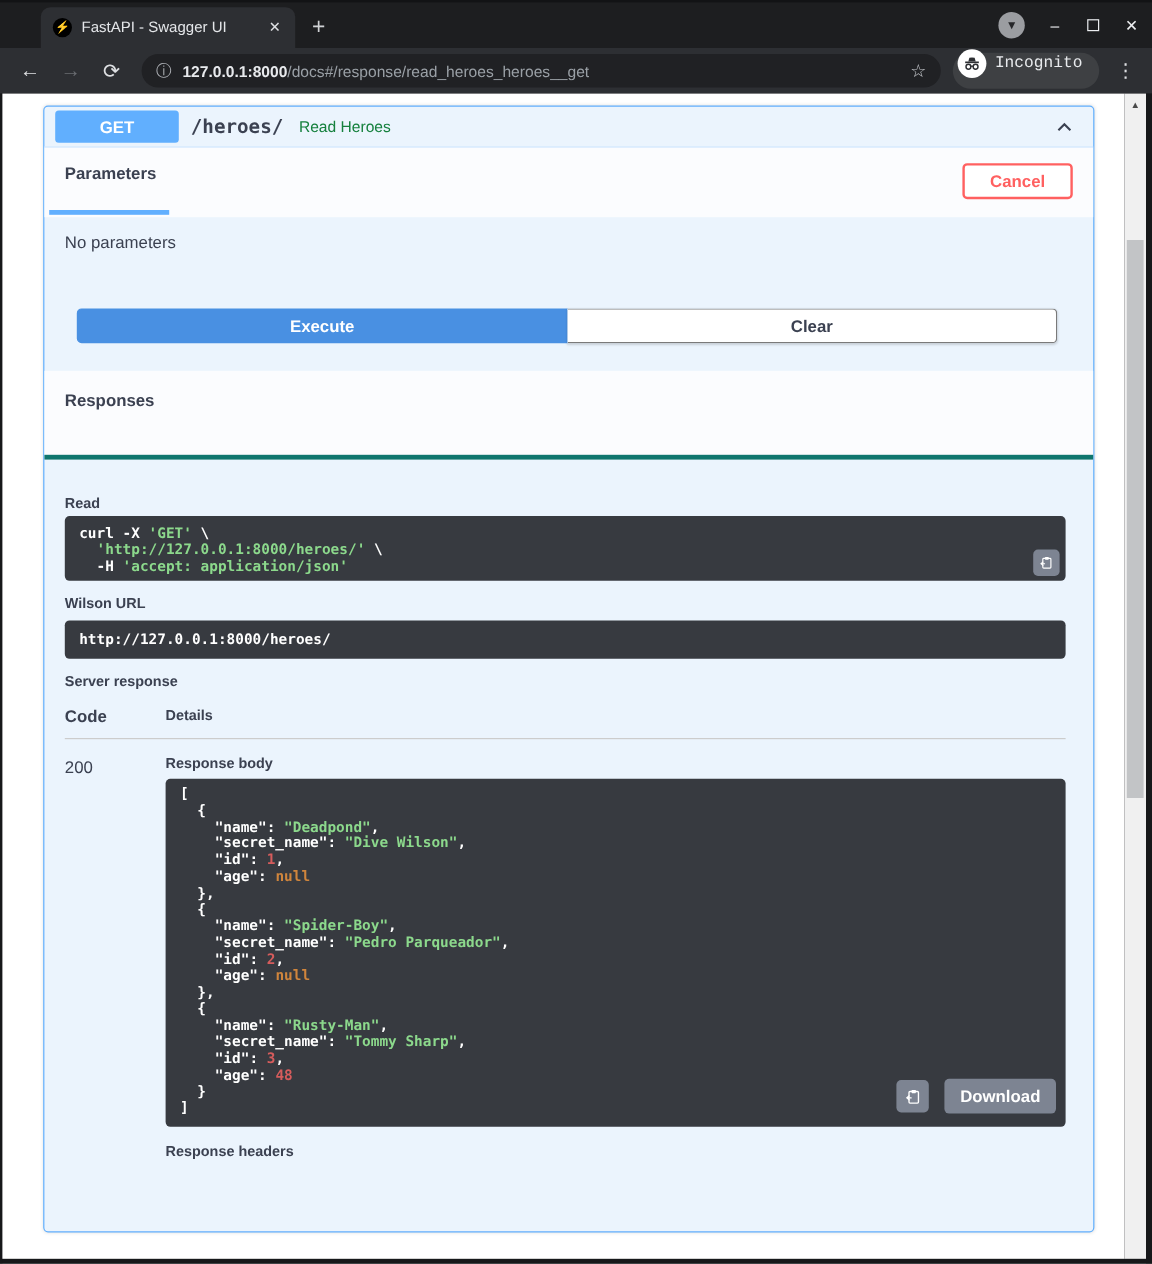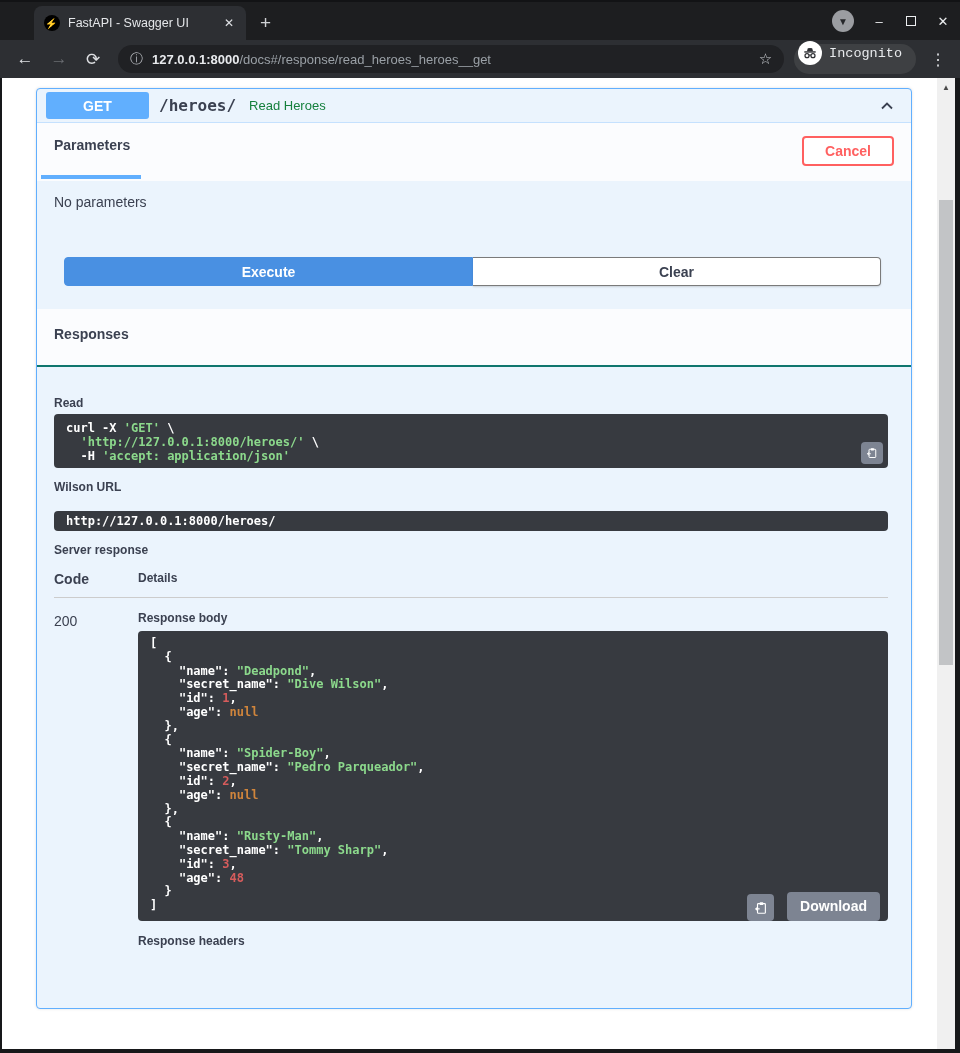--- a/index.html
+++ b/index.html
@@ -69,41 +69,41 @@
   .params-title{font-size:14px;font-weight:bold;color:#3b4151;}
   .tab-underline{position:absolute;left:-13px;bottom:-25px;width:100px;height:4px;background:var(--method-get);}
   .cancel-btn{margin-left:auto;border:2px solid var(--cancel-red);color:var(--cancel-red);background:#fff;
        font-weight:bold;font-size:14px;border-radius:4px;padding:5px 21px;margin-top:0px;}
   .params-body{height:66px;padding:13px 17px 0 17px;font-size:14px;color:#3b4151;}
   .execute-section{height:62px;padding:10px 30px 0 27px;display:flex;}
   .execute-btn{flex:1;height:29px;background:var(--execute-blue);color:#fff;font-weight:bold;font-size:14px;
        border:1px solid var(--execute-blue);border-radius:4px 0 0 4px;display:flex;align-items:center;justify-content:center;}
   .clear-btn{flex:1;height:29px;background:#fff;color:#3b4151;font-weight:bold;font-size:14px;
        border:1px solid #7a7a7a;border-left:none;border-radius:0 4px 4px 0;display:flex;align-items:center;justify-content:center;box-shadow:0 1px 2px rgba(0,0,0,.15);}
-  .responses-band{height:58px;background:#fbfcfe;border-bottom:2px solid #0f766e;padding:16px 17px 0 17px;}
+  .responses-band{height:74px;background:#fbfcfe;border-bottom:4px solid #0f766e;padding:16px 17px 0 17px;}
   .responses-title{font-size:14px;font-weight:bold;color:#3b4151;}
 
   .responses-body{padding:29px 23px 0 17px;}
   .mini-label{font-size:12px;font-weight:bold;color:#3b4151;}
   .codeblock{background:#373a40;border-radius:4px;color:#fff;font-family:"DejaVu Sans Mono", monospace;
        font-size:12px;font-weight:bold;position:relative;}
   .codeblock .code-line{white-space:pre;}
   .curl-block{margin-top:4px;height:54px;padding:7px 40px 0 12px;line-height:14px;}
-  .url-block{margin-top:17px;height:20px;display:flex;align-items:center;padding:0 12px;}
+  .url-block{margin-top:7px;height:32px;display:flex;align-items:center;padding:0 12px;}
   .tok-p{color:#ffffff;} .tok-k{color:#ffffff;} .tok-s{color:var(--str-green);}
   .tok-n{color:var(--num-red);} .tok-z{color:var(--null-orange);}
   .sr-label{margin-top:24px;}
   .code-details-header{display:flex;margin-top:14px;padding-bottom:10px;border-bottom:1px solid #ccc;}
   .code-col{width:84px;font-size:14px;font-weight:bold;color:#3b4151;}
   .details-col-h{font-size:12px;font-weight:bold;color:#3b4151;}
   .response-row{display:flex;margin-top:13px;}
   .status-code{width:84px;font-size:14px;color:#3b4151;padding-top:2px;}
   .details-col{flex:1;}
   .body-block{margin-top:6px;height:290px;padding:6px 12px;line-height:13.8px;}
-  .block-actions{position:absolute;right:8px;bottom:0;display:flex;gap:13px;align-items:flex-end;margin-top:12px;}
+  .block-actions{position:absolute;right:8px;bottom:11px;display:flex;gap:13px;align-items:center;margin-top:12px;}
   .copy-btn{width:27px;height:27px;background:#7d8492;border-radius:4px;display:flex;align-items:center;justify-content:center;}
   .copy-btn.small{width:22px;height:22px;position:absolute;right:5px;bottom:4px;}
   .download-btn{height:29px;background:#7d8492;border-radius:4px;color:#fff;font-weight:bold;font-size:14px;
        padding:0 13px;display:flex;align-items:center;font-family:"Liberation Sans", sans-serif;}
   .headers-label{margin-top:13px;}
   .headers-block{margin-top:4px;height:78px;padding:11px 12px 0 16px;line-height:14px;}
 </style>
 </head>
 <body>
 

